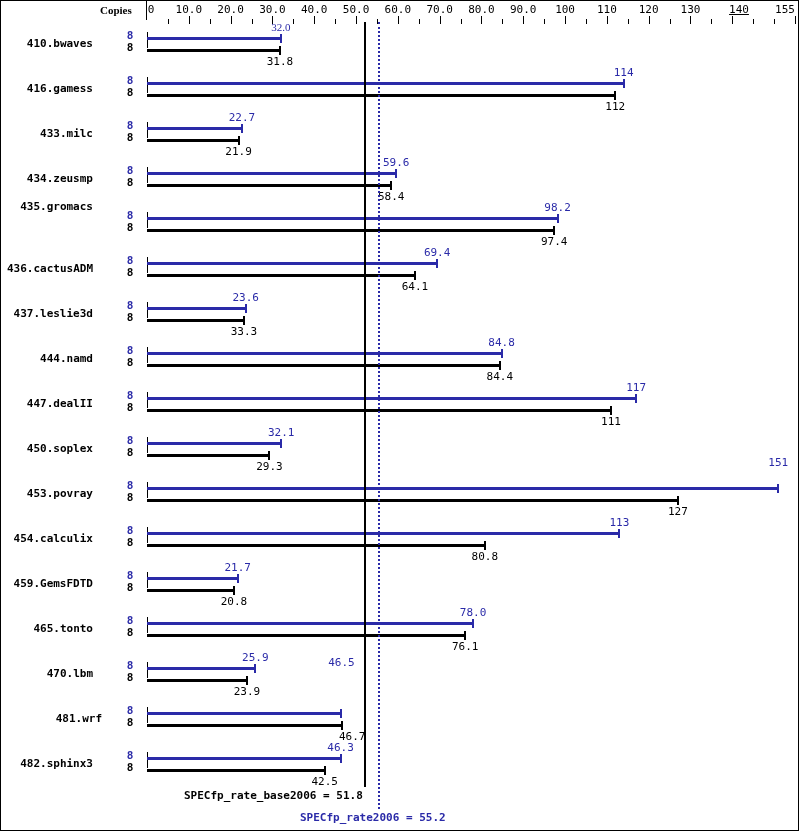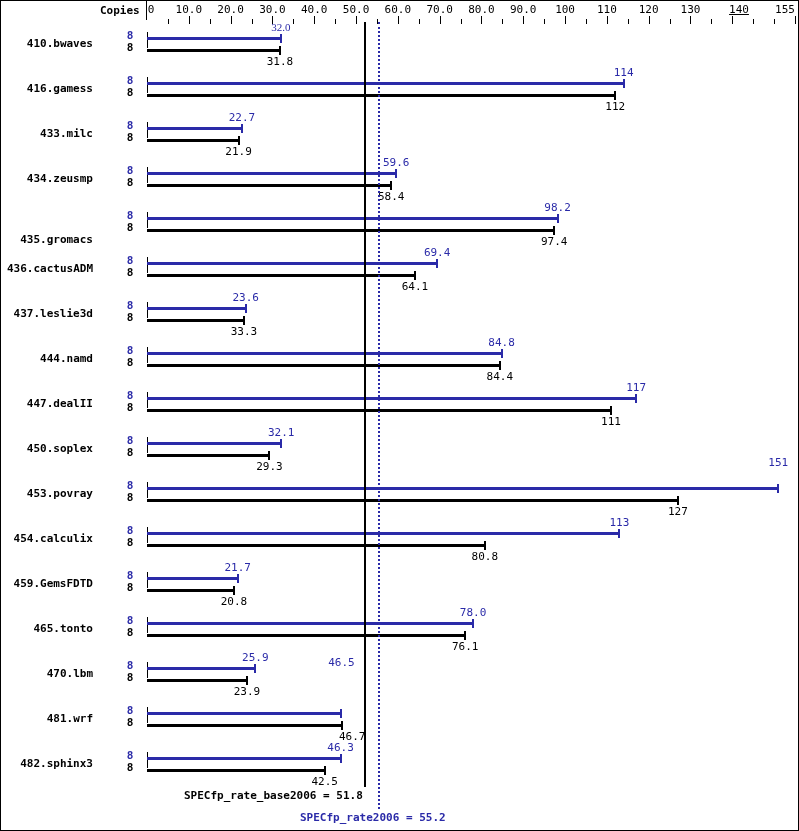--- a/index.html
+++ b/index.html
@@ -17,21 +17,21 @@
   .startcap { position:absolute; width:1px; height:16px; background:#000; }
   .val { font-size:11px; transform:translateX(-50%); }
   .peak { color:#2a2aa8; }
   .base { color:#000; }
   .summary { font-weight:bold; font-size:11px; }
 </style>
 </head>
 <body>
 
 <div id="frame"></div>
-<div class="abs copies-hdr" style="left:100px;top:4px;">Copies</div>
+<div class="abs copies-hdr" style="left:100px;top:4px;font-family:Liberation Serif, serif;">Copies</div>
 <div class="abs" style="left:146px;top:0;width:1px;height:20px;background:#000;"></div>
 <div id="axis">
     <div class="abs tick-label" style="left: 151px; top: 3px;">0</div>
     <div class="tick" style="left: 168px; top: 19px; height: 5px;"></div>
     <div class="abs tick-label" style="left: 188.806px; top: 3px;">10.0</div>
     <div class="tick" style="left: 189px; top: 16px; height: 8px;"></div>
     <div class="tick" style="left: 210px; top: 19px; height: 5px;"></div>
     <div class="abs tick-label" style="left: 230.613px; top: 3px;">20.0</div>
     <div class="tick" style="left: 231px; top: 16px; height: 8px;"></div>
     <div class="tick" style="left: 252px; top: 19px; height: 5px;"></div>
@@ -118,21 +118,21 @@
       <div class="abs copy peak" style="left: 124px; top: 164px;">8</div>
       <div class="bar" style="left: 147px; top: 172px; width: 249.166px; background: rgb(42, 42, 168);"></div>
       <div class="cap" style="left: 395.166px; top: 169px; background: rgb(42, 42, 168);"></div>
       <div class="abs val peak" style="left: 396.166px; top: 156px;">59.6</div>
       <div class="abs copy base" style="left: 124px; top: 176px;">8</div>
       <div class="bar" style="left: 147px; top: 184px; width: 244.15px; background: rgb(0, 0, 0);"></div>
       <div class="cap" style="left: 390.15px; top: 181px; background: rgb(0, 0, 0);"></div>
       <div class="abs val base" style="left: 391.15px; top: 190px;">58.4</div>
     </div>
     <div>
-      <div class="abs bench" style="left: 0px; top: 233px;">435.gromacs</div>
+      <div class="abs bench" style="left: 0px; top: 200px;">435.gromacs</div>
       <div class="startcap" style="left: 147px; top: 212px;"></div>
       <div class="abs copy peak" style="left: 124px; top: 209px;">8</div>
       <div class="bar" style="left: 147px; top: 217px; width: 410.539px; background: rgb(42, 42, 168);"></div>
       <div class="cap" style="left: 556.539px; top: 214px; background: rgb(42, 42, 168);"></div>
       <div class="abs val peak" style="left: 557.539px; top: 201px;">98.2</div>
       <div class="abs copy base" style="left: 124px; top: 221px;">8</div>
       <div class="bar" style="left: 147px; top: 229px; width: 407.195px; background: rgb(0, 0, 0);"></div>
       <div class="cap" style="left: 553.195px; top: 226px; background: rgb(0, 0, 0);"></div>
       <div class="abs val base" style="left: 554.195px; top: 235px;">97.4</div>
     </div>
@@ -250,21 +250,21 @@
       <div class="abs copy peak" style="left: 124px; top: 659px;">8</div>
       <div class="bar" style="left: 147px; top: 667px; width: 108.279px; background: rgb(42, 42, 168);"></div>
       <div class="cap" style="left: 254.279px; top: 664px; background: rgb(42, 42, 168);"></div>
       <div class="abs val peak" style="left: 255.279px; top: 651px;">25.9</div>
       <div class="abs copy base" style="left: 124px; top: 671px;">8</div>
       <div class="bar" style="left: 147px; top: 679px; width: 99.9174px; background: rgb(0, 0, 0);"></div>
       <div class="cap" style="left: 245.917px; top: 676px; background: rgb(0, 0, 0);"></div>
       <div class="abs val base" style="left: 246.917px; top: 685px;">23.9</div>
     </div>
     <div>
-      <div class="abs bench" style="left: 0px; top: 712px;">481.wrf</div>
+      <div class="abs bench" style="left: 0px; top: 712px; padding-left: 9px;">481.wrf</div>
       <div class="startcap" style="left: 147px; top: 707px;"></div>
       <div class="abs copy peak" style="left: 124px; top: 704px;">8</div>
       <div class="bar" style="left: 147px; top: 712px; width: 194.4px; background: rgb(42, 42, 168);"></div>
       <div class="cap" style="left: 340.4px; top: 709px; background: rgb(42, 42, 168);"></div>
       <div class="abs val peak" style="left: 341.4px; top: 656px;">46.5</div>
       <div class="abs copy base" style="left: 124px; top: 716px;">8</div>
       <div class="bar" style="left: 147px; top: 724px; width: 195.236px; background: rgb(0, 0, 0);"></div>
       <div class="cap" style="left: 341.236px; top: 721px; background: rgb(0, 0, 0);"></div>
       <div class="abs val base" style="left: 342.236px; top: 730px; margin-left: 10px;">46.7</div>
     </div>

